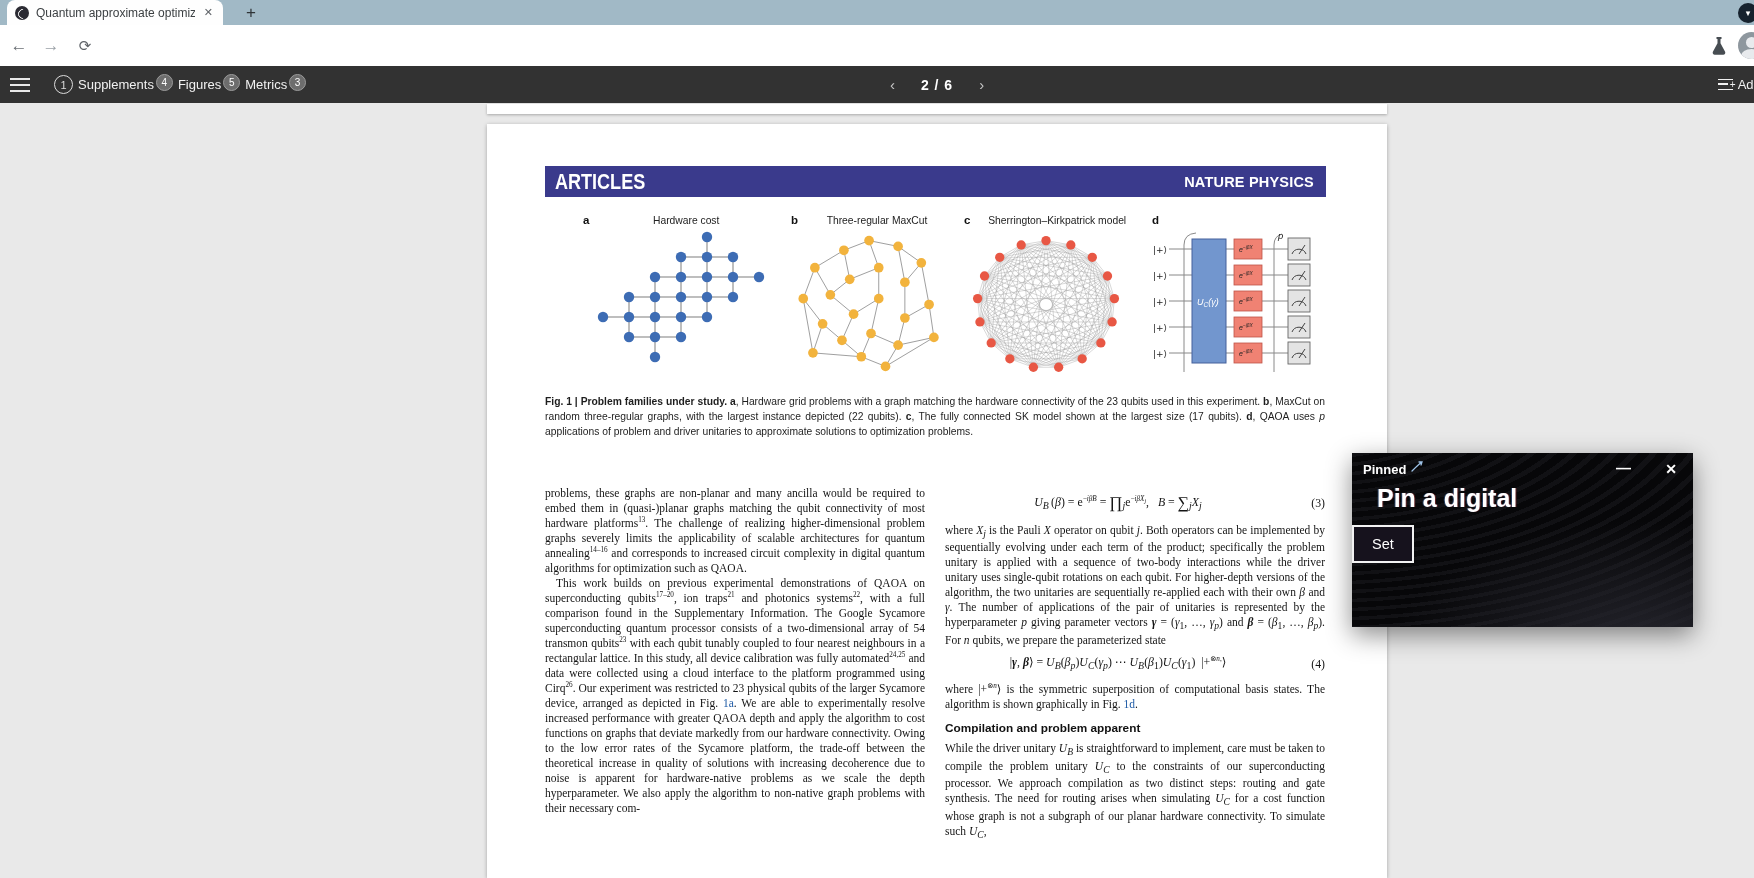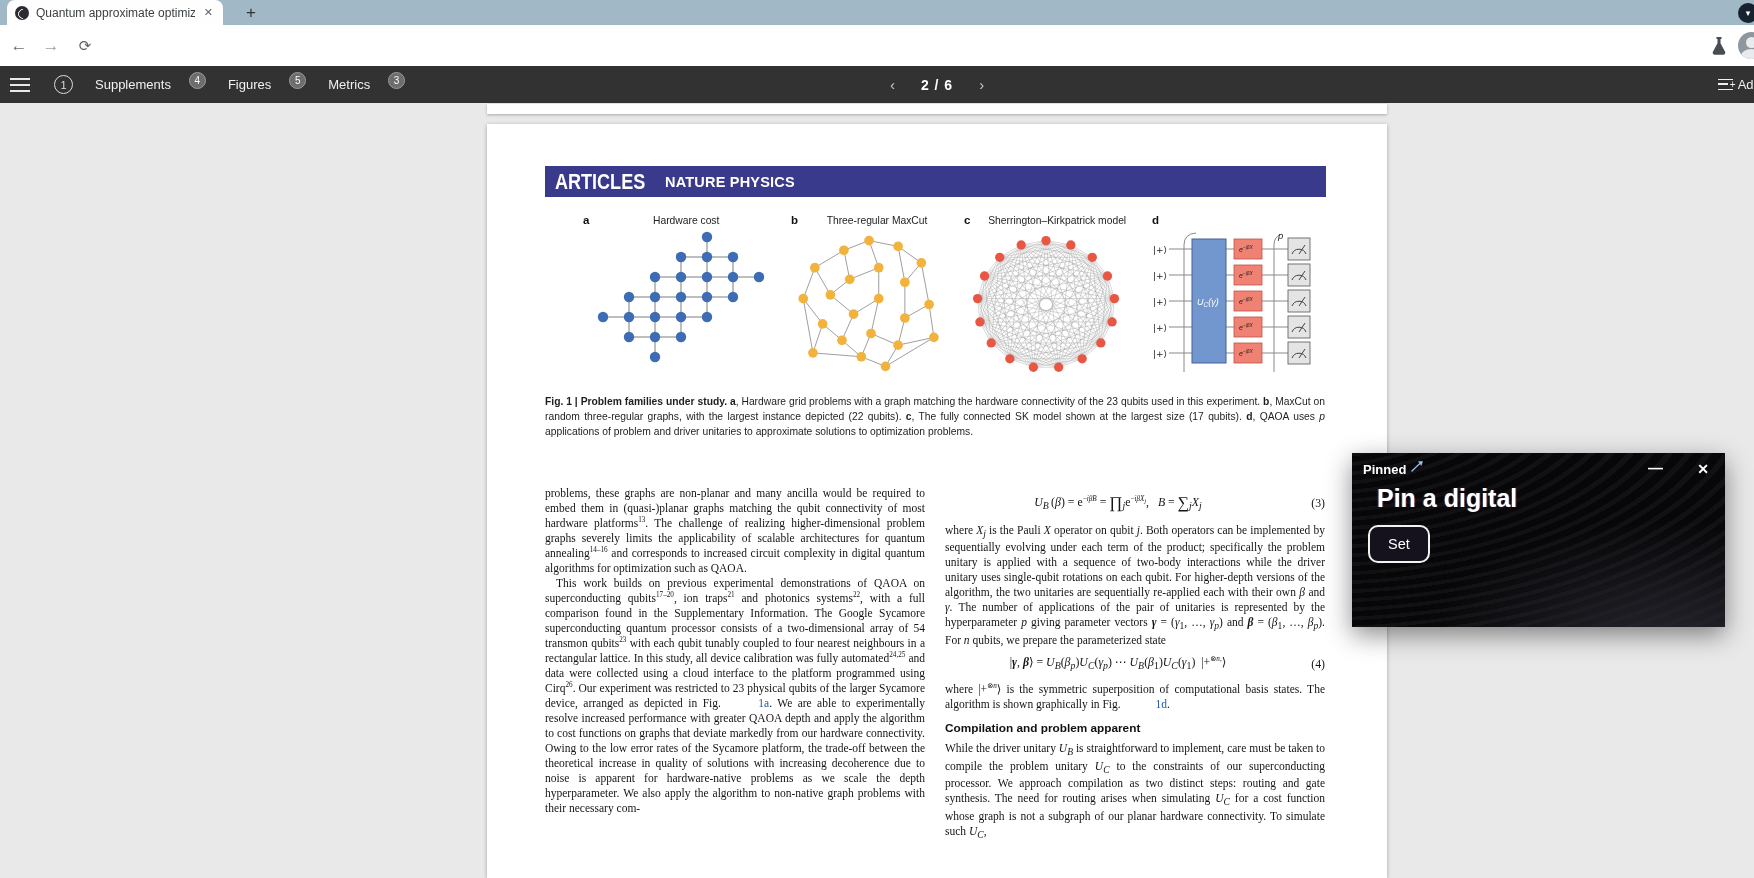--- a/index.html
+++ b/index.html
@@ -36,41 +36,41 @@
   .avatar::before { content:""; position:absolute; left:8px; top:5px; width:11px; height:11px; border-radius:50%; background:#e8eaed; }
   .avatar::after  { content:""; position:absolute; left:3px; top:17px; width:21px; height:14px; border-radius:50%; background:#e8eaed; }
 
   .docbar { position:absolute; left:0; top:66px; width:1754px; height:37px; background:#323232;
          display:flex; align-items:center; color:#e9e9e9; }
   .hamburger { width:20px; height:14px; margin-left:10px; border-top:2px solid #e9e9e9;
          border-bottom:2px solid #e9e9e9; position:relative; }
   .hamburger::after { content:""; position:absolute; left:0; top:4px; width:100%; height:2px; background:#e9e9e9; }
   .circ-one { width:19px; height:19px; border:1.4px solid #dcdcdc; border-radius:50%; margin-left:24px;
          font-size:11px; display:flex; align-items:center; justify-content:center; color:#dcdcdc; }
-  .docbar-item { display:flex; align-items:flex-start; margin-left:22px; font-size:13px; color:#f1f1f1; gap:18px; }
+  .docbar-item { display:flex; align-items:center; margin-left:5px; font-size:13px; color:#f1f1f1; gap:2px; }
   .badge { min-width:17px; height:17px; border-radius:50%; background:#6d6d6d; border:1px solid #9b9b9b;
          color:#fff; font-size:10px; display:flex; align-items:center; justify-content:center; margin-top:-5px; }
   .pager { position:absolute; left:937px; top:0; height:37px; transform:translateX(-50%);
          display:flex; align-items:center; gap:26px; font-size:14px; }
   .pager .chev { color:#c7c7c7; font-size:15px; }
   .pager .cur { color:#ffffff; font-weight:bold; letter-spacing:1px; }
   .addto { position:absolute; right:-14px; top:0; height:37px; display:flex; align-items:center; gap:5px;
          font-size:13px; color:#f1f1f1; }
   .addto-ic { position:relative; width:15px; height:11px; border-top:1.8px solid #f1f1f1; border-bottom:1.8px solid #f1f1f1; }
   .addto-ic::before { content:""; position:absolute; left:0; top:2.8px; width:10px; height:1.8px; background:#f1f1f1; }
   .addto-ic::after { content:"+"; position:absolute; right:-3px; top:-1px; font-size:10px; line-height:11px; }
 
   
   .viewer { position:absolute; left:0; top:103px; width:1754px; height:775px; background:#e9e9e9; }
   .prevpage { position:absolute; left:487px; top:1px; width:900px; height:10px; background:#ffffff;
          box-shadow:0 1px 3px rgba(0,0,0,.28); }
   .pagepaper { position:absolute; left:487px; top:21px; width:900px; height:754px; background:#ffffff;
          box-shadow:0 1px 4px rgba(0,0,0,.3); overflow:hidden; padding:0 61px 0 58px; }
 
-  .banner { margin-top:42px; height:31px; display:flex; align-items:center; 
+  .banner { margin-top:42px; height:31px; display:flex; align-items:center; justify-content:space-between;
          padding:0 12px 0 10px; color:#fff; }
   .banner-left { font-size:22px; font-weight:bold; display:inline-block; transform:scaleX(.82); transform-origin:left center; letter-spacing:0; }
   .banner-right { font-size:14.5px; font-weight:bold; letter-spacing:.2px; }
 
   .figure-row { display:flex; align-items:flex-start; gap:8px; padding-left:38px; margin-top:17px; }
   .fig-panel { display:flex; flex-direction:column; }
   .fig-head { display:flex; align-items:baseline; height:15px; }
   .fig-letter { font-weight:bold; font-size:11.5px; color:#111; }
   .fig-title { flex:1; text-align:center; font-size:10.3px; color:#222; }
   .caption { margin-top:12px; width:780px; font-size:10.3px; line-height:1.45; color:#1e1e1e; text-align:justify; }
@@ -78,39 +78,39 @@
   .columns { display:flex; gap:20px; margin-top:46px; width:780px; }
   .col { width:380px; font-family:"Liberation Serif", serif; font-size:11.5px; line-height:1.305;
          color:#141414; text-align:justify; }
   .col p { margin:0; }
   .col p.indent { text-indent:11px; }
   .col sup { font-size:7.2px; line-height:0; }
   .eqrow { display:flex; align-items:center; margin:7px 0 9px 0; font-size:11.8px; }
   .eqrow .formula { flex:1; text-align:center; }
   .eqrow .eqnum { width:34px; text-align:right; }
   .bigop { font-size:16px; vertical-align:-2px; }
-  .flink { color:#1c59a5;margin-left:32px; }
+  .flink { color:#1c59a5; }
   .colheading { font-family:"Liberation Sans", sans-serif; font-weight:bold; font-size:11.8px;
          color:#111; margin:9px 0 4px 0; text-align:left; }
 
   
-  .pinwin { position:absolute; left:1352px; top:453px; width:373px; height:174px; color:#fff;
+  .pinwin { position:absolute; left:1352px; top:453px; width:341px; height:174px; color:#fff;
          background:
            radial-gradient(ellipse 420px 220px at 85% 115%, #26262e 0%, rgba(38,38,46,0) 60%),
            repeating-radial-gradient(ellipse 600px 300px at -10% -40%, rgba(70,70,80,.16) 0 7px, rgba(0,0,0,0) 7px 18px),
            #070709;
          box-shadow:0 8px 24px rgba(0,0,0,.45); }
   .pin-badge { position:absolute; left:11px; top:9px; font-size:13px; font-weight:bold; }
   .pin-cursor { position:absolute; left:58px; top:6px; width:14px; height:14px; }
   .pin-min { position:absolute; right:62px; top:6px; font-size:15px; font-weight:bold; }
   .pin-close { position:absolute; right:16px; top:8px; font-size:14px; font-weight:bold; }
   .pin-title { position:absolute; left:25px; top:31px; font-size:25px; font-weight:bold;
          text-shadow:1px 0 0 rgba(255,80,80,.35), -1px 0 0 rgba(90,160,255,.35); }
-  .pin-set { position:absolute; left:16px; top:72px; width:62px; height:38px; background:#16121d;
-         border:2px solid #f2f2f2; border-radius:10px; color:#fff; font-size:14.5px;
+  .pin-set { position:absolute; left:0; top:72px; width:62px; height:38px; background:#16121d;
+         border:2px solid #f2f2f2; border-radius:0; color:#fff; font-size:14.5px;
          display:flex; align-items:center; justify-content:center; }
   .pin-app { position:absolute; left:13px; top:126px; width:315px; height:36px; background:rgba(8,8,10,.85);
          border:2px solid #fafafa; border-radius:18px; color:#fff; font-size:13px; font-weight:bold;
          letter-spacing:.6px; display:flex; align-items:center; justify-content:center; }
 </style>
 </head>
 <body>
 
 <div class="tabstrip">
   <div class="tab">

